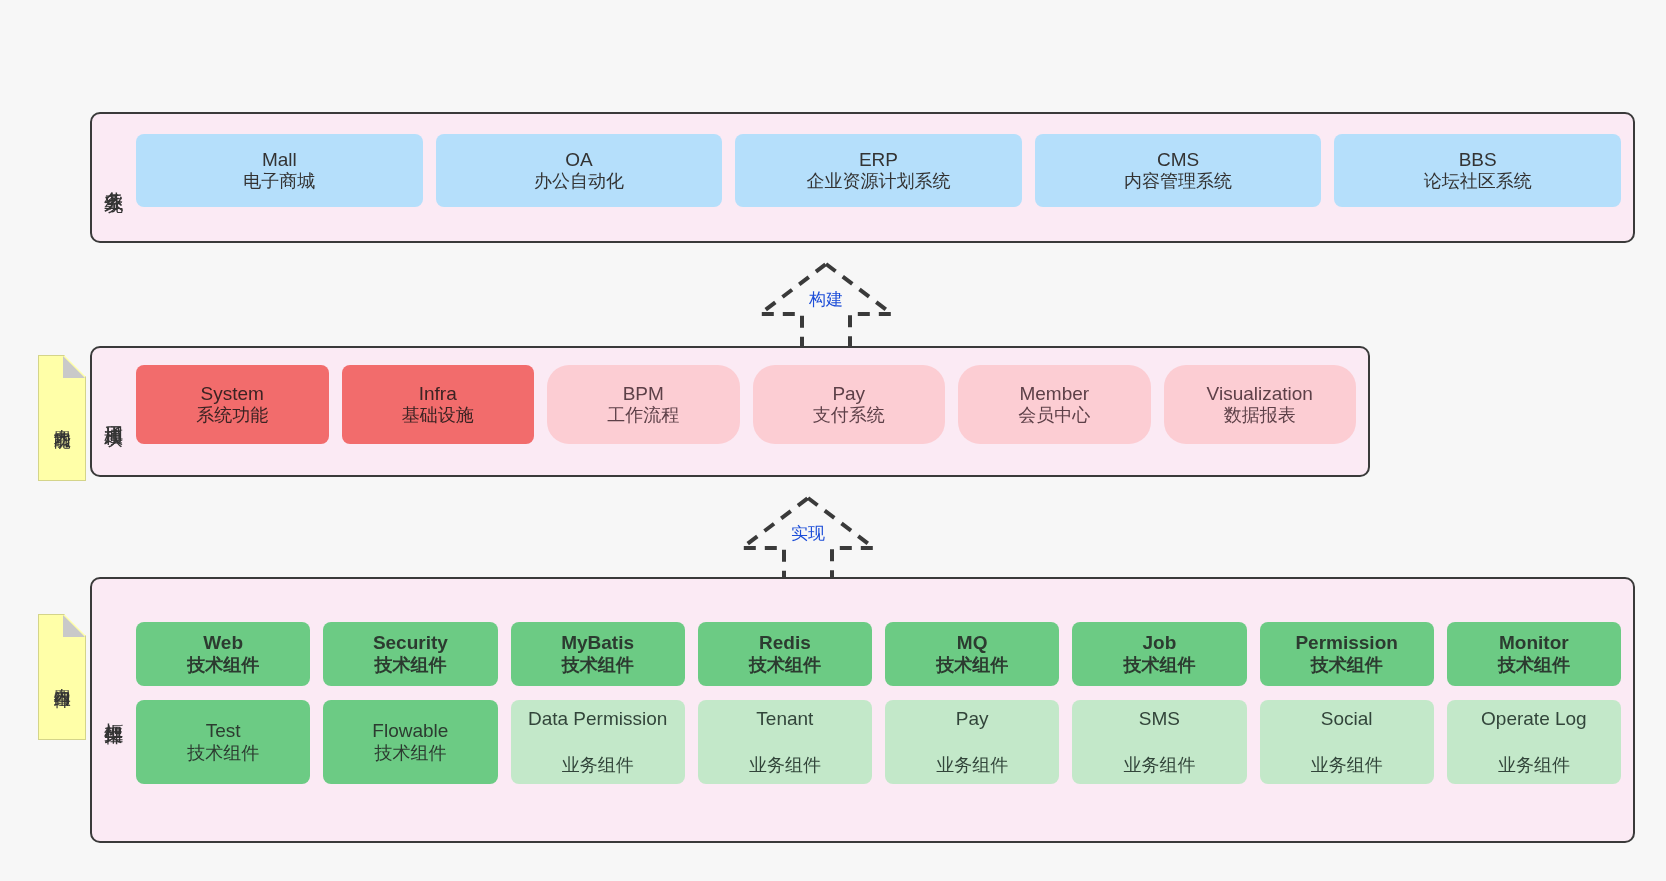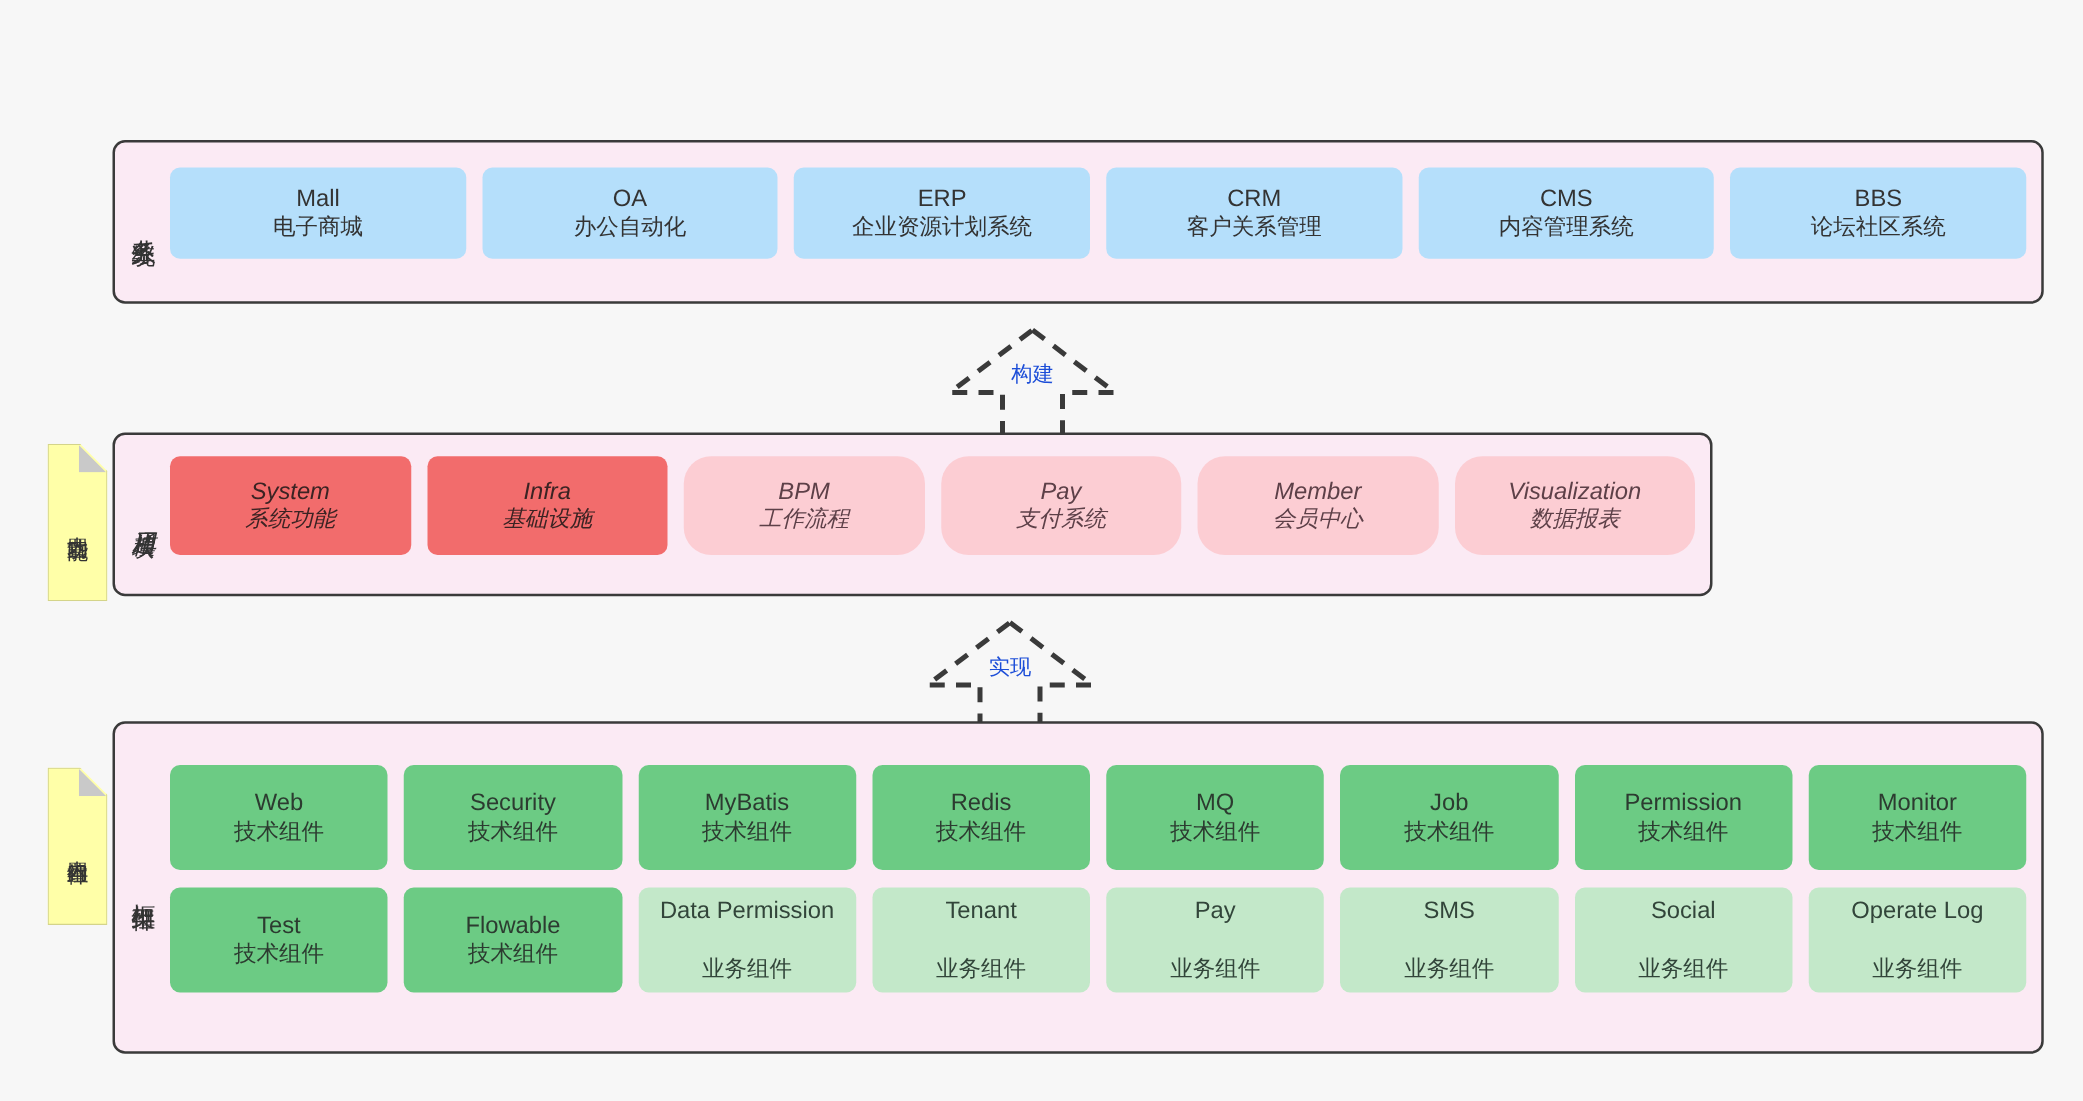--- a/index.html
+++ b/index.html
@@ -143,24 +143,20 @@
           </div>
           <div class="card c-blue">
             <div class="card-en">OA</div>
             <div class="card-cn">办公自动化</div>
           </div>
           <div class="card c-blue">
             <div class="card-en">ERP</div>
             <div class="card-cn">企业资源计划系统</div>
           </div>
           <div class="card c-blue">
-            <div class="card-en">CRM</div>
-            <div class="card-cn">客户关系管理</div>
-          </div>
-          <div class="card c-blue">
             <div class="card-en">CMS</div>
             <div class="card-cn">内容管理系统</div>
           </div>
           <div class="card c-blue">
             <div class="card-en">BBS</div>
             <div class="card-cn">论坛社区系统</div>
           </div>
         </div>
     </div>
   </div>
@@ -170,21 +166,21 @@
       <path d="M80 6 L146 56 L104 56 L104 92 L56 92 L56 56 L14 56 Z" fill="none" stroke="#3a3a3a" stroke-width="4" stroke-dasharray="12 9" stroke-linejoin="miter"></path>
     </svg>
     <div class="arrow-label">构建</div>
   </div>
 
   <div class="note" style="left:38px; top:355px; width:48px; height:126px;">
     <div class="note-fold"></div>
     <span>内置功能</span>
   </div>
 
-  <div class="layer" id="layer-module" style="left:90px; top:346px; width:1280px; height:131px;font-style:italic;">
+  <div class="layer" id="layer-module" style="left:90px; top:346px; width:1280px; height:131px;">
     <div class="layer-title">通用模块</div>
     <div class="layer-body">
       <div class="row" id="row-module" style="height:79px;">
           <div class="card c-red">
             <div class="card-en">System</div>
             <div class="card-cn">系统功能</div>
           </div>
           <div class="card c-red">
             <div class="card-en">Infra</div>
             <div class="card-cn">基础设施</div>
@@ -217,21 +213,21 @@
   </div>
 
   <div class="note" style="left:38px; top:614px; width:48px; height:126px;">
     <div class="note-fold"></div>
     <span>内置组件</span>
   </div>
 
   <div class="layer" id="layer-framework" style="left:90px; top:577px; width:1545px; height:266px;">
     <div class="layer-title">框架组件</div>
     <div class="layer-body">
-      <div class="row" id="row-fw1" style="height:84px;">
+      <div class="row" id="row-fw1" style="height:64px;font-weight:bold;">
           <div class="card c-green">
             <div class="card-en">Web</div>
             <div class="card-cn">技术组件</div>
           </div>
           <div class="card c-green">
             <div class="card-en">Security</div>
             <div class="card-cn">技术组件</div>
           </div>
           <div class="card c-green">
             <div class="card-en">MyBatis</div>

